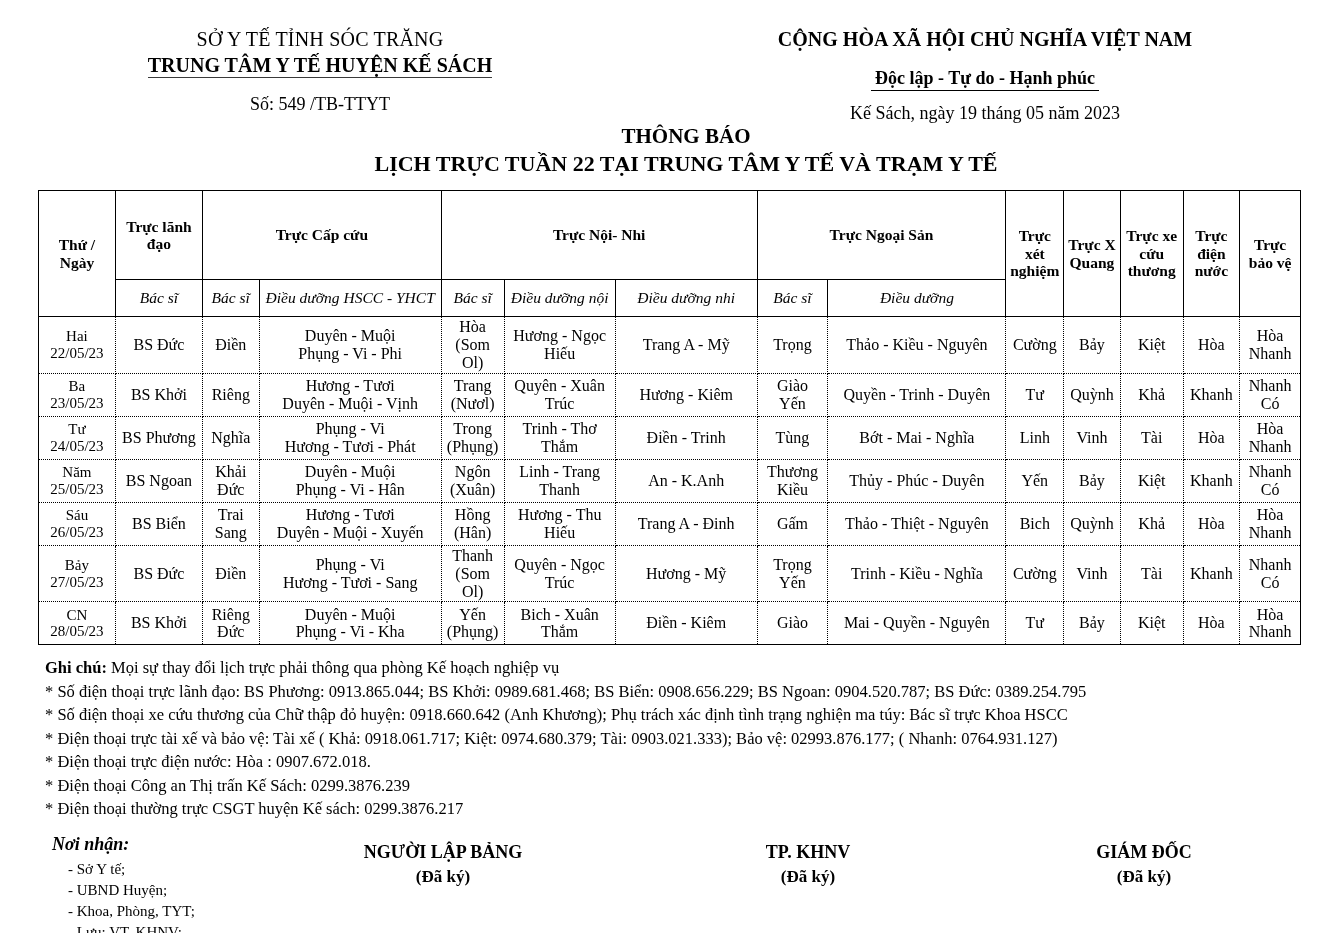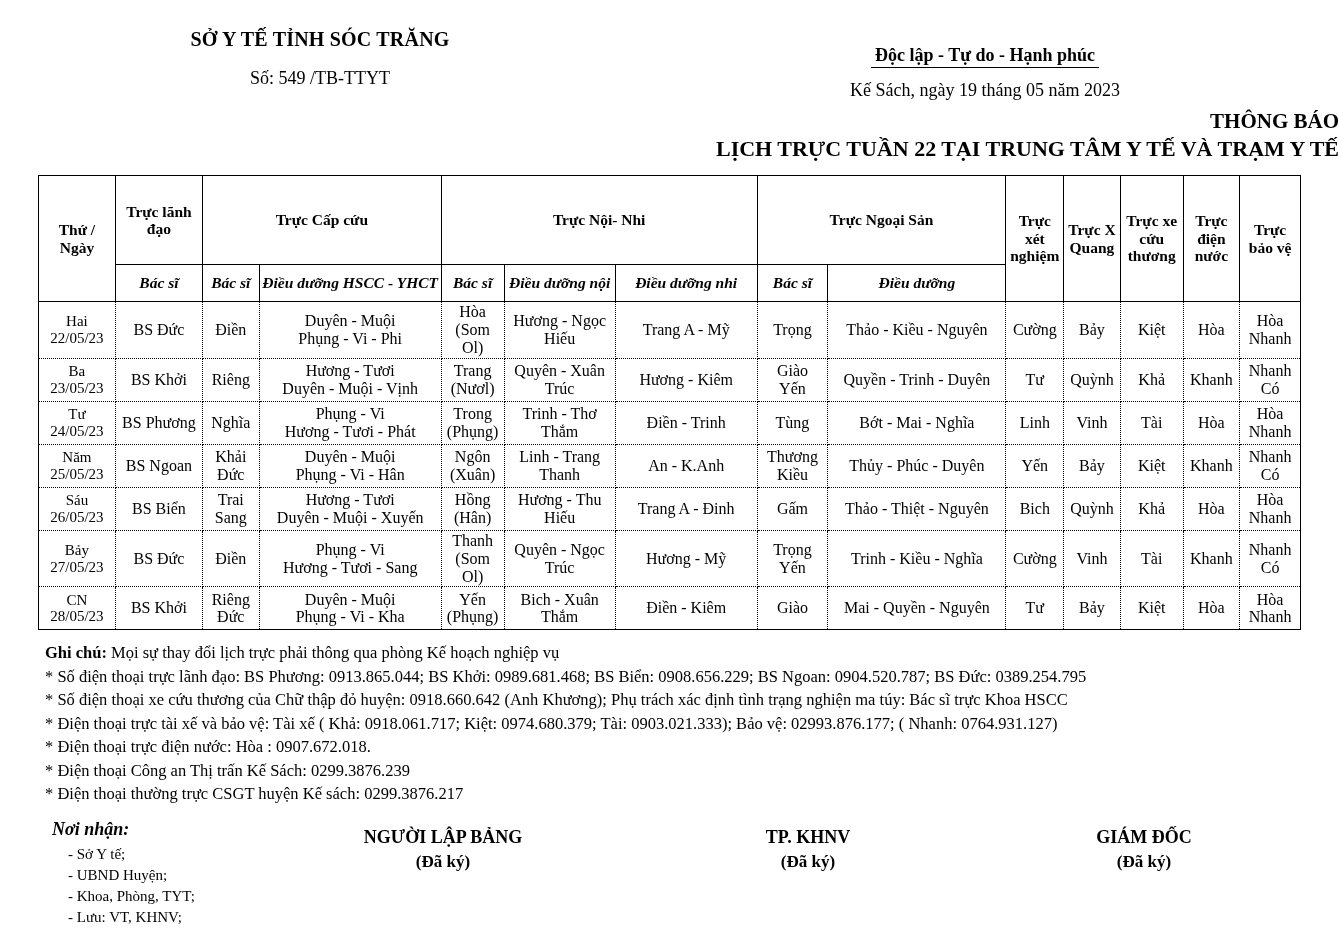--- a/index.html
+++ b/index.html
@@ -24,21 +24,21 @@
   .mast-left {
     width: 640px;
     text-align: center;
   }
   .mast-right {
     width: 690px;
     text-align: center;
   }
   .org-line1 {
     font-size: 20px;
-    font-weight: bold;
+    font-weight: normal;
     letter-spacing: .2px;
   }
   .org-line2 {
     font-size: 20px;
     font-weight: bold;
     margin-top: 3px;
   }
   .org-line2 .ul {
     border-bottom: 1.6px solid #3a3a3a;
     padding-bottom: 1px;
@@ -59,22 +59,21 @@
     border-bottom: 1.6px solid #000;
     padding: 0 4px 1px 4px;
   }
   .place-date {
     font-size: 18px;
     margin-top: 12px;
   }
 
   
   .titles {
-    text-align: right;
-    margin-top: 8px;
+    text-align: center;
     padding-left: 33px;
   }
   .title-main {
     font-size: 21px;
     font-weight: bold;
   }
   .title-sub {
     font-size: 22px;
     font-weight: bold;
     margin-top: 2px;
@@ -100,21 +99,21 @@
   
   table.sched {
     border: 1.6px solid #000;
   }
   thead th {
     border: 1px solid #000 !important;
     font-weight: bold;
     font-size: 15.5px;
   }
   thead tr.sub th {
-    font-weight: bold;
+    font-weight: normal;
     font-style: italic;
     font-size: 15.5px;
   }
   thead th.hdr-tall {
     height: 86px;
   }
   thead tr.sub th {
     height: 34px;
   }
   tbody td {
@@ -192,23 +191,25 @@
     font-weight: bold;
     margin-top: 4px;
   }
 </style>
 </head>
 <body>
 
 <div class="masthead">
   <div class="mast-left">
     <div class="org-line1">SỞ Y TẾ TỈNH SÓC TRĂNG</div>
+    <div class="org-line2"><span class="ul">TRUNG TÂM Y TẾ HUYỆN KẾ SÁCH</span></div>
     <div class="doc-number">Số: 549  /TB-TTYT</div>
   </div>
   <div class="mast-right">
+    <div class="nation">CỘNG HÒA XÃ HỘI CHỦ NGHĨA VIỆT NAM</div>
     <div class="motto">Độc lập - Tự do - Hạnh phúc</div>
     <div class="place-date">Kế Sách, ngày 19 tháng 05 năm 2023</div>
   </div>
 </div>
 
 <div class="titles">
   <div class="title-main">THÔNG BÁO</div>
   <div class="title-sub">LỊCH TRỰC TUẦN 22 TẠI TRUNG TÂM Y TẾ VÀ TRẠM Y TẾ</div>
 </div>
 

